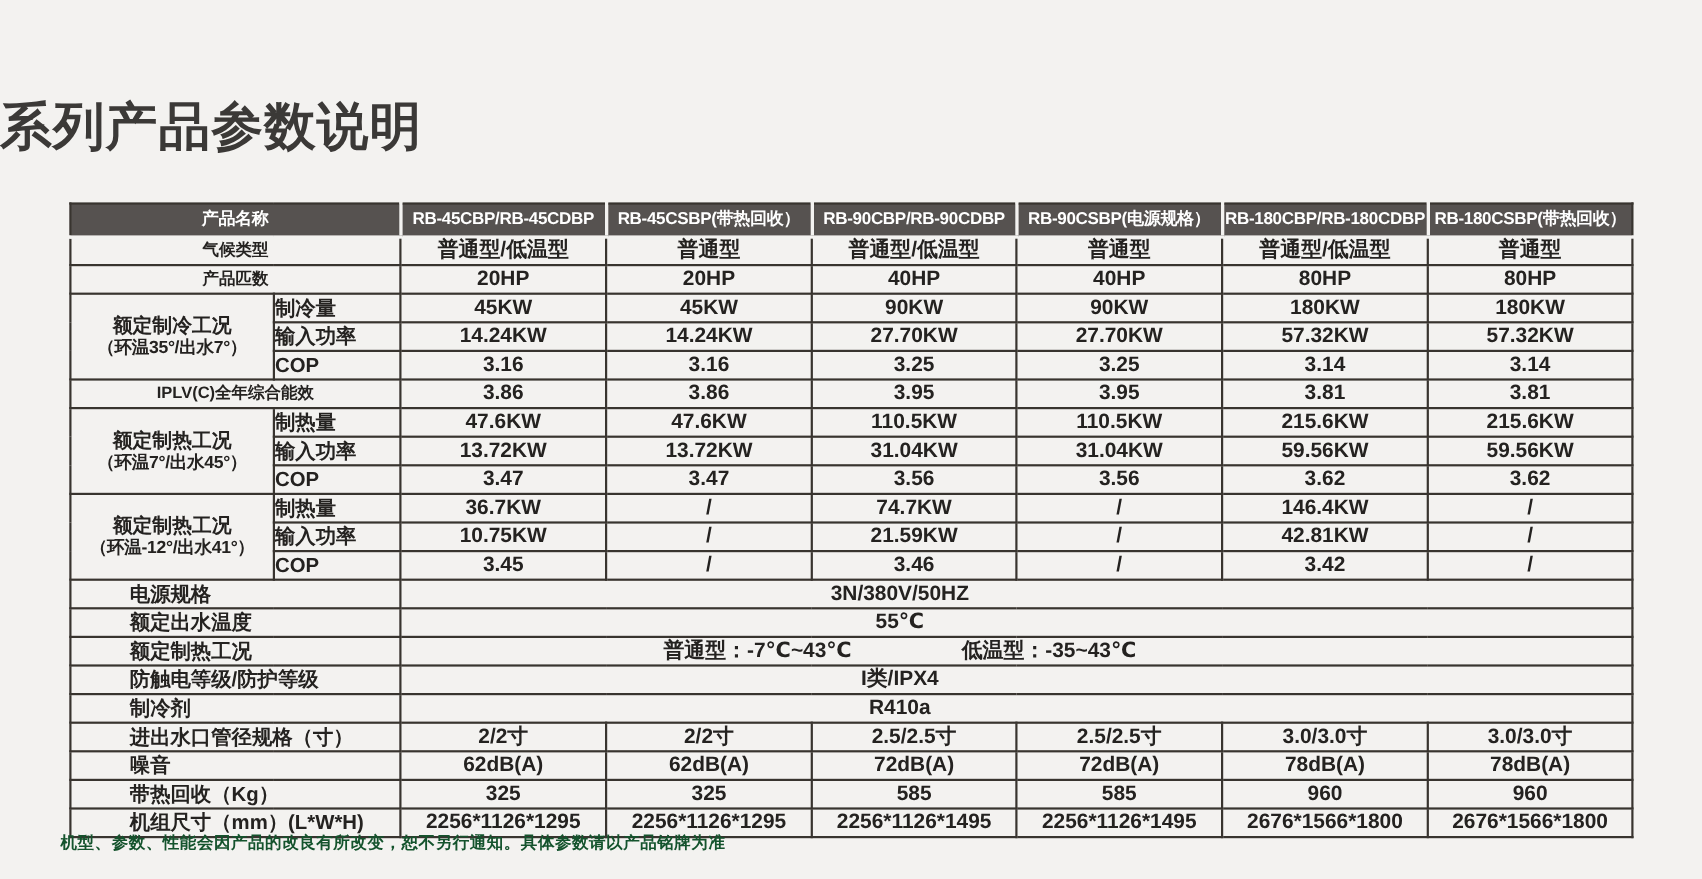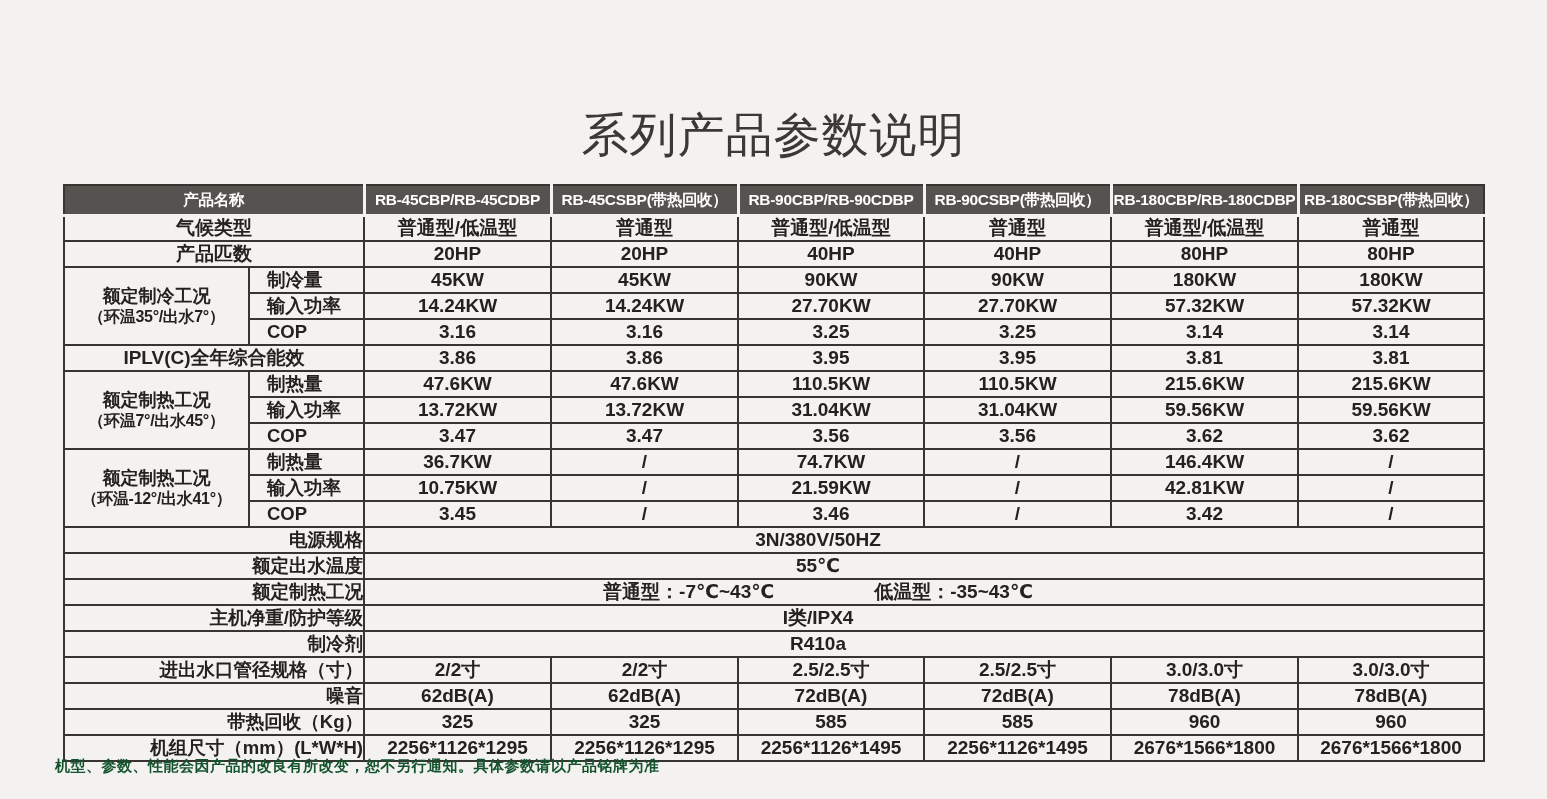--- a/index.html
+++ b/index.html
@@ -10,22 +10,22 @@
     --header-text:#ffffff;
   }
   html,body{margin:0;padding:0;}
   body{
     width:1547px;height:799px;position:relative;overflow:hidden;
     background:var(--page-bg);
     font-family:"Liberation Sans","DejaVu Sans",sans-serif;
     color:var(--text);
   }
   .title{
-    position:absolute;top:104px;left:0;width:100%;margin:0;
-    text-align:center;font-size:47px;font-weight:400;color:#3b3937;
+    position:absolute;top:84px;left:0;width:100%;margin:0;
+    font-size:47px;font-weight:700;color:#3b3937;
     letter-spacing:1px;
   }
   table.spec{
     position:absolute;left:63px;top:172px;width:1420px;
     border-collapse:collapse;table-layout:fixed;
     border:2px solid var(--border);
     background:var(--page-bg);
     margin-top:12px;
   }
   th,td{box-sizing:border-box;font-weight:700;padding:0;line-height:1.1;}
@@ -34,23 +34,23 @@
     font-size:15.5px;height:30px;text-align:center;
     border-bottom:3px solid var(--page-bg);
     letter-spacing:-0.3px;white-space:nowrap;
   }
   tr.hrow th + th{border-left:3px solid var(--page-bg);}
   td{
     border:2px solid var(--border);
     font-size:19px;height:26px;text-align:center;
     white-space:nowrap;
   }
-  td.lab-left{text-align:right;padding-left:53px;font-size:18.5px;}
-  td.lab-center{font-size:19px;}
-  td.slab{text-align:left;padding-left:17px;font-size:18.5px;}
+  td.lab-left{text-align:left;padding-left:53px;font-size:18.5px;}
+  td.lab-center{font-size:15px;}
+  td.slab{text-align:left;font-size:18.5px;}
   td.glab{font-size:18px;line-height:1.25;padding:2px 0;}
   td.glab .l2{font-size:16px;letter-spacing:-0.3px;}
   td.spanval{position:relative;}
   .shift{position:relative;left:-106px;display:inline-block;}
   .duo{position:relative;left:-106px;display:inline-flex;gap:100px;white-space:nowrap;}
   .footer-note{
     position:absolute;left:55px;top:757px;
     font-size:15px;font-weight:700;color:#14532d;letter-spacing:0.5px;
   }
 </style>
@@ -69,21 +69,21 @@
     <col style="width:187px">
       <col style="width:187px">
       <col style="width:186px">
   </colgroup>
   <tbody id="tbody">
       <tr class="hrow">
         <th class="plabel" colspan="2">产品名称</th>
         <th>RB-45CBP/RB-45CDBP</th>
         <th>RB-45CSBP(带热回收）</th>
         <th>RB-90CBP/RB-90CDBP</th>
-        <th>RB-90CSBP(带热回收）</th>
+        <th>RB-90CSBP(电源规格）</th>
         <th>RB-180CBP/RB-180CDBP</th>
         <th>RB-180CSBP(带热回收）</th>
       </tr>
       <tr>
         <td class="lab-center" colspan="2">气候类型</td>
         <td class="val">普通型/低温型</td>
         <td class="val">普通型</td>
         <td class="val">普通型/低温型</td>
         <td class="val">普通型</td>
         <td class="val">普通型/低温型</td>
@@ -209,21 +209,21 @@
         <td class="spanval" colspan="6"><span class="shift">55℃</span></td>
       </tr>
       <tr>
         <td class="lab-left" colspan="2">额定制热工况</td>
         <td class="spanval" colspan="6"><span class="duo">
             <span>普通型：-7℃~43℃</span>
             <span>低温型：-35~43℃</span>
           </span></td>
       </tr>
       <tr>
-        <td class="lab-left" colspan="2">主机净重/防护等级</td>
+        <td class="lab-left" colspan="2">防触电等级/防护等级</td>
         <td class="spanval" colspan="6"><span class="shift">I类/IPX4</span></td>
       </tr>
       <tr>
         <td class="lab-left" colspan="2">制冷剂</td>
         <td class="spanval" colspan="6"><span class="shift">R410a</span></td>
       </tr>
       <tr>
         <td class="lab-left" colspan="2">进出水口管径规格（寸）</td>
         <td class="val">2/2寸</td>
         <td class="val">2/2寸</td>

